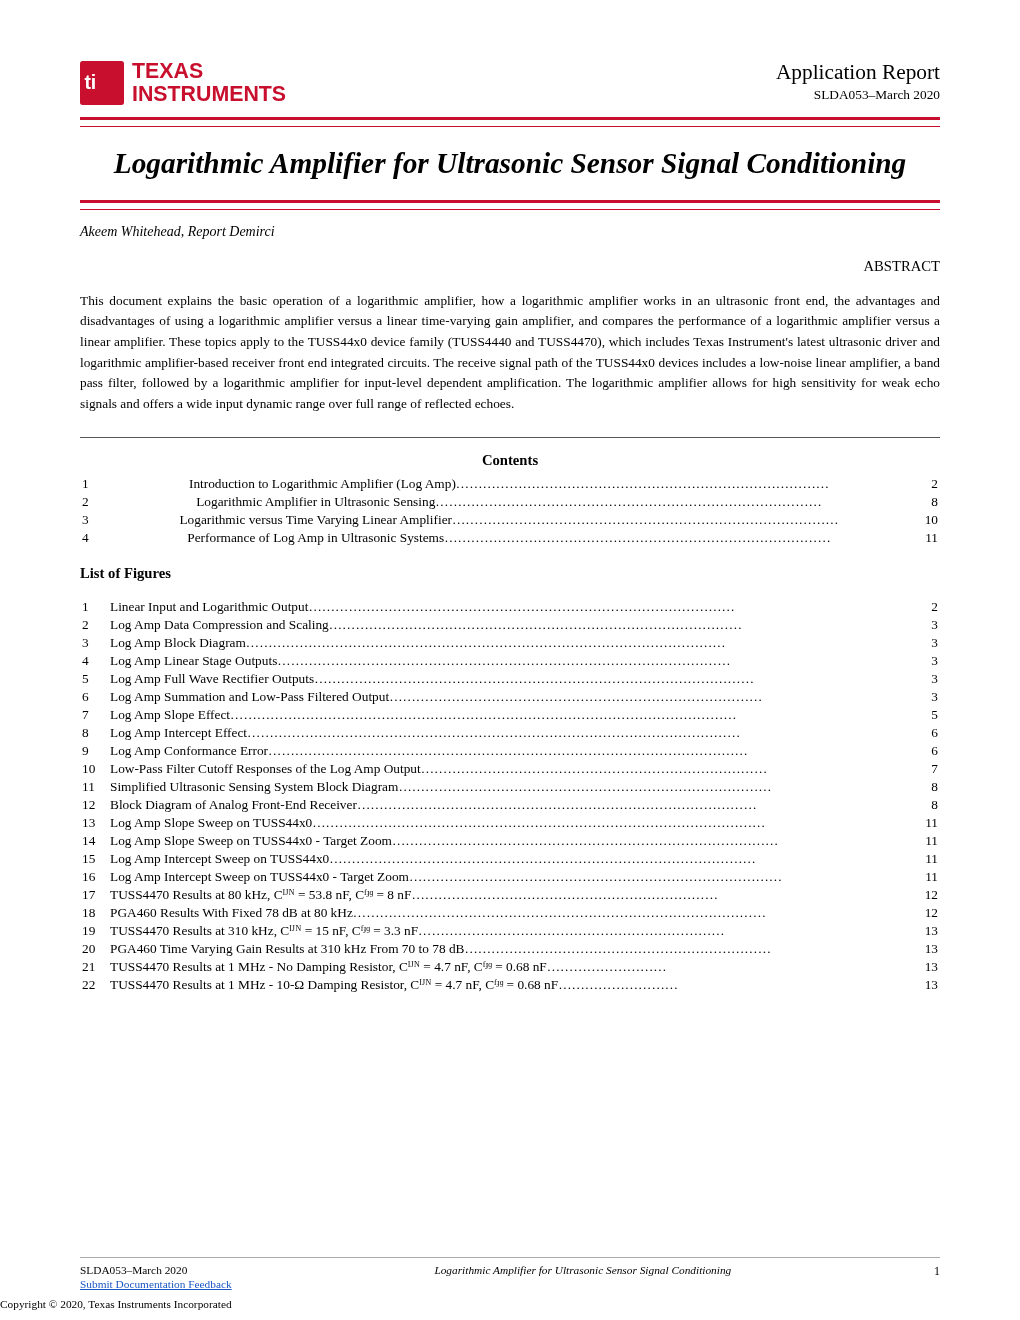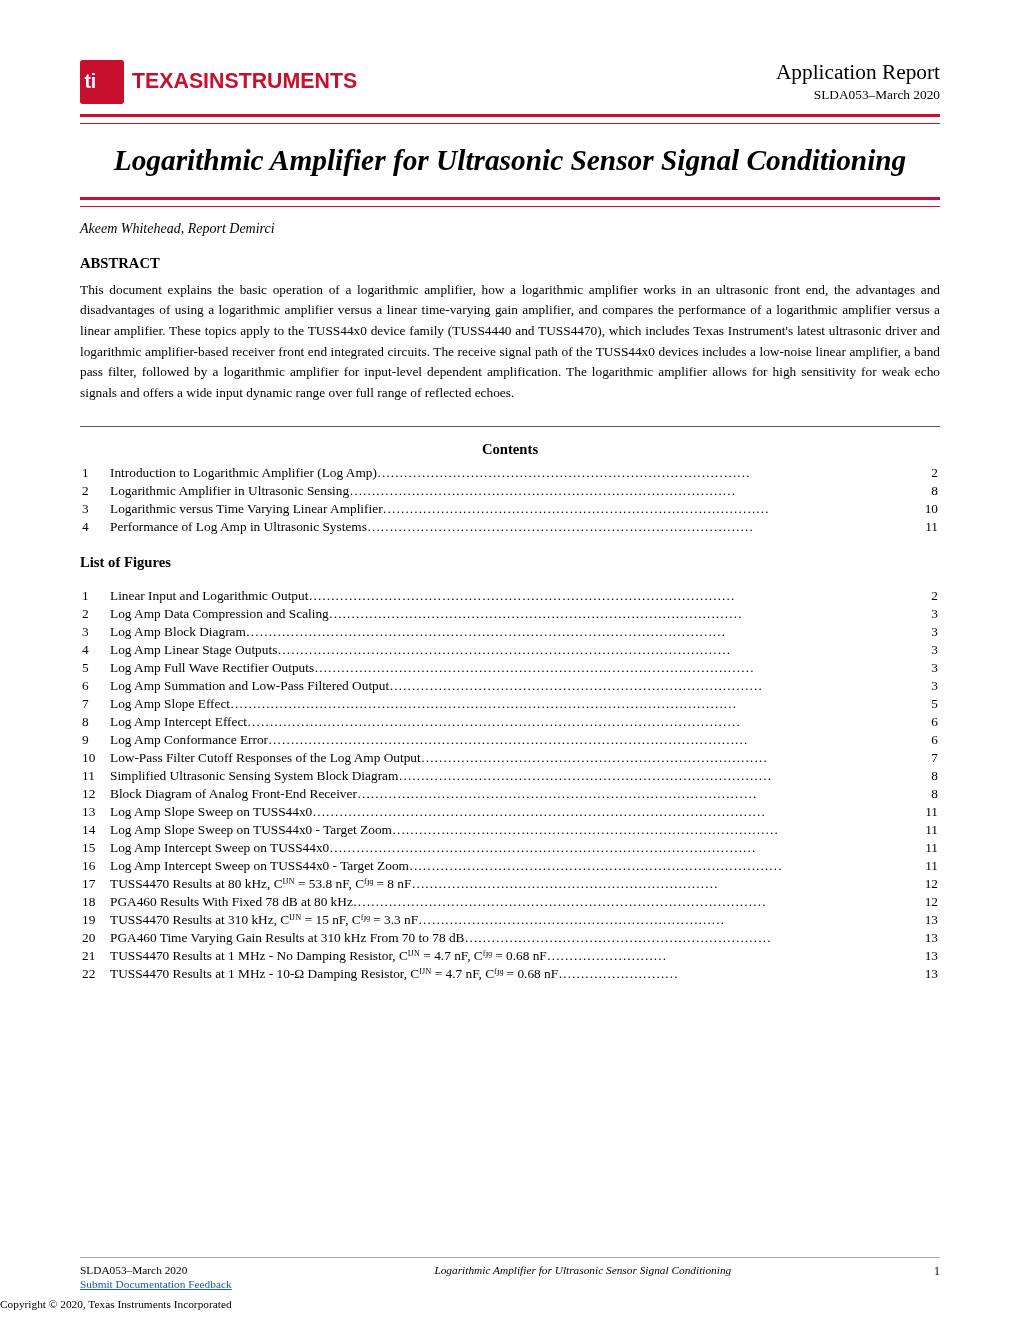--- a/index.html
+++ b/index.html
@@ -34,21 +34,21 @@
       display: flex;
       align-items: center;
       gap: 8px;
     }
     .ti-logo-icon {
       width: 44px;
       height: 44px;
     }
     .ti-text {
       display: flex;
-      flex-direction: row;
+      flex-direction: column;
       font-family: Arial, sans-serif;
       font-weight: bold;
       font-size: 16pt;
       color: #c8102e;
       line-height: 1.1;
     }
     .report-info {
       text-align: right;
       font-family: Times New Roman, Times, serif;
     }
@@ -80,24 +80,24 @@
     }
     .authors {
       font-style: italic;
       font-size: 10.5pt;
       margin-bottom: 18px;
     }
     .abstract-section {
       margin-bottom: 22px;
     }
     .abstract-title {
-      text-align: left;
-      font-weight: bold;
+      text-align: right;
+      font-weight: normal;
       font-size: 11pt;
-      margin-bottom: 8px;
+      margin-bottom: 16px;
     }
     .abstract-text {
       text-align: justify;
       font-size: 10pt;
       line-height: 1.55;
     }
     .section-divider {
       border: none;
       border-top: 1.5px solid #555;
       margin: 18px 0 14px 0;
@@ -118,21 +118,21 @@
     }
     .toc-table td {
       padding: 1px 2px;
       vertical-align: top;
     }
     .toc-num {
       width: 28px;
       text-align: left;
     }
     .toc-label {
-      text-align: left;
+      text-align: center;
     }
     .toc-dots {
       color: #000;
     }
     .toc-page {
       text-align: right;
       width: 30px;
       font-weight: normal;
     }
     .lof-section {

